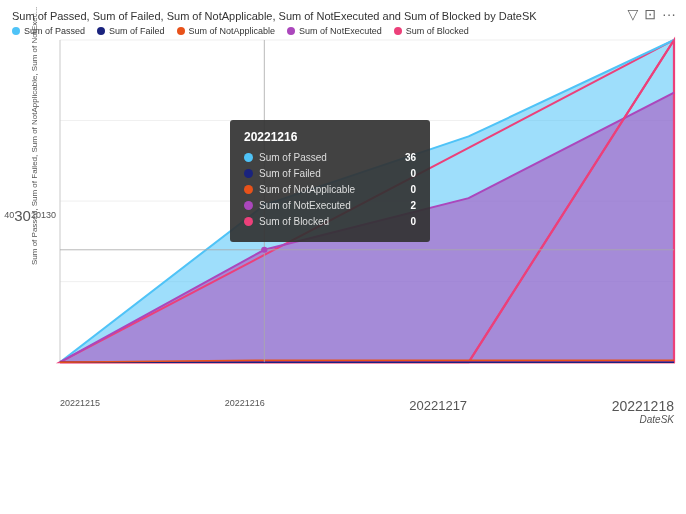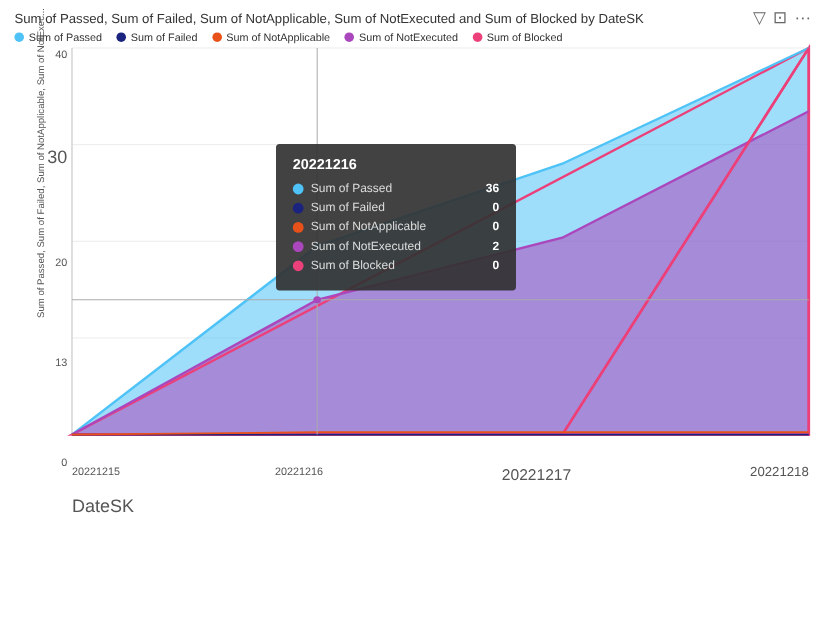--- a/index.html
+++ b/index.html
@@ -62,25 +62,26 @@
       left: 4px;
       top: 50%;
       transform: translateY(-50%) rotate(-90deg);
       font-size: 9px;
       color: #555;
       white-space: nowrap;
       width: 48px;
       text-align: center;
     }
     .x-axis-label {
-      text-align: left;
-      font-size: 15px;
+      text-align: right;
+      font-size: 10px;
       color: #555;
       margin-left: 52px;
       margin-top: 2px;
+      font-style: italic;
     }
     .tooltip-box {
       position: absolute;
       background: rgba(50,50,50,0.92);
       color: #fff;
       border-radius: 3px;
       padding: 10px 14px;
       font-size: 10px;
       width: 200px;
       top: 100px;
@@ -155,21 +156,21 @@
       <div class="legend-dot" style="background:#EC407A"></div>
       <span>Sum of Blocked</span>
     </div>
   </div>
 
   <div style="display:flex; flex-direction:row; height:370px; margin-top:2px;">
 
     <div style="width:52px; position:relative; flex-shrink:0;">
       <div class="y-axis-label" style="font-size:8px; transform: translateY(-50%) rotate(-90deg); transform-origin: center center; position:absolute; top:50%; left:-14px; width:80px; text-align:center;">Sum of Passed, Sum of Failed, Sum of NotApplicable, Sum of NotExec...</div>
 
-      <div style="position:absolute; right:4px; top:0; height:100%; display:flex; flex-direction:column; justify-content:space-between; align-items:flex-end; padding-bottom:20px;">
+      <div style="position:absolute; right:4px; top:0; height:100%; display:flex; flex-direction:row; justify-content:space-between; align-items:center; padding-bottom:20px;">
         <span style="font-size:9px; color:#555;">40</span>
         <span style="font-size:15px; color:#555;">30</span>
         <span style="font-size:9px; color:#555;">20</span>
         <span style="font-size:9px; color:#555;">13</span>
         <span style="font-size:9px; color:#555;">0</span>
       </div>
     </div>
 
     <div style="flex:1; position:relative;">
       <svg viewBox="0 0 580 350" preserveAspectRatio="none" style="width:100%; height:calc(100% - 22px); display:block; overflow:visible;">
@@ -203,25 +204,25 @@
 
         <line x1="193" y1="0" x2="193" y2="324" stroke="#aaa" stroke-width="0.8" stroke-dasharray="none"></line>
 
         <line x1="0" y1="211" x2="580" y2="211" stroke="#aaa" stroke-width="0.8"></line>
 
         <circle cx="193" cy="166" r="3" fill="#4FC3F7"></circle>
 
         <circle cx="193" cy="211" r="3" fill="#AB47BC"></circle>
       </svg>
 
-      <div style="display:flex; justify-content:space-between; padding:0 0 0 0; margin-top:0;">
+      <div style="display:flex; justify-content:space-between; padding:0 0 0 0; margin-top:10px;">
         <span style="font-size:9px; color:#555;">20221215</span>
         <span style="font-size:9px; color:#555; margin-left:-20px;">20221216</span>
         <span style="font-size:13px; color:#555;">20221217</span>
-        <span style="font-size:11px; color:#555;">20221218</span>
+        <span style="font-size:14px; color:#555;">20221218</span>
       </div>
 
       <div class="tooltip-box" style="top:80px; left:170px;">
         <div class="tooltip-title">20221216</div>
         <div class="tooltip-row">
           <div class="tooltip-row-left">
             <div class="tooltip-dot" style="background:#4FC3F7"></div>
             <span class="tooltip-label">Sum of Passed</span>
           </div>
           <span class="tooltip-value">36</span>

